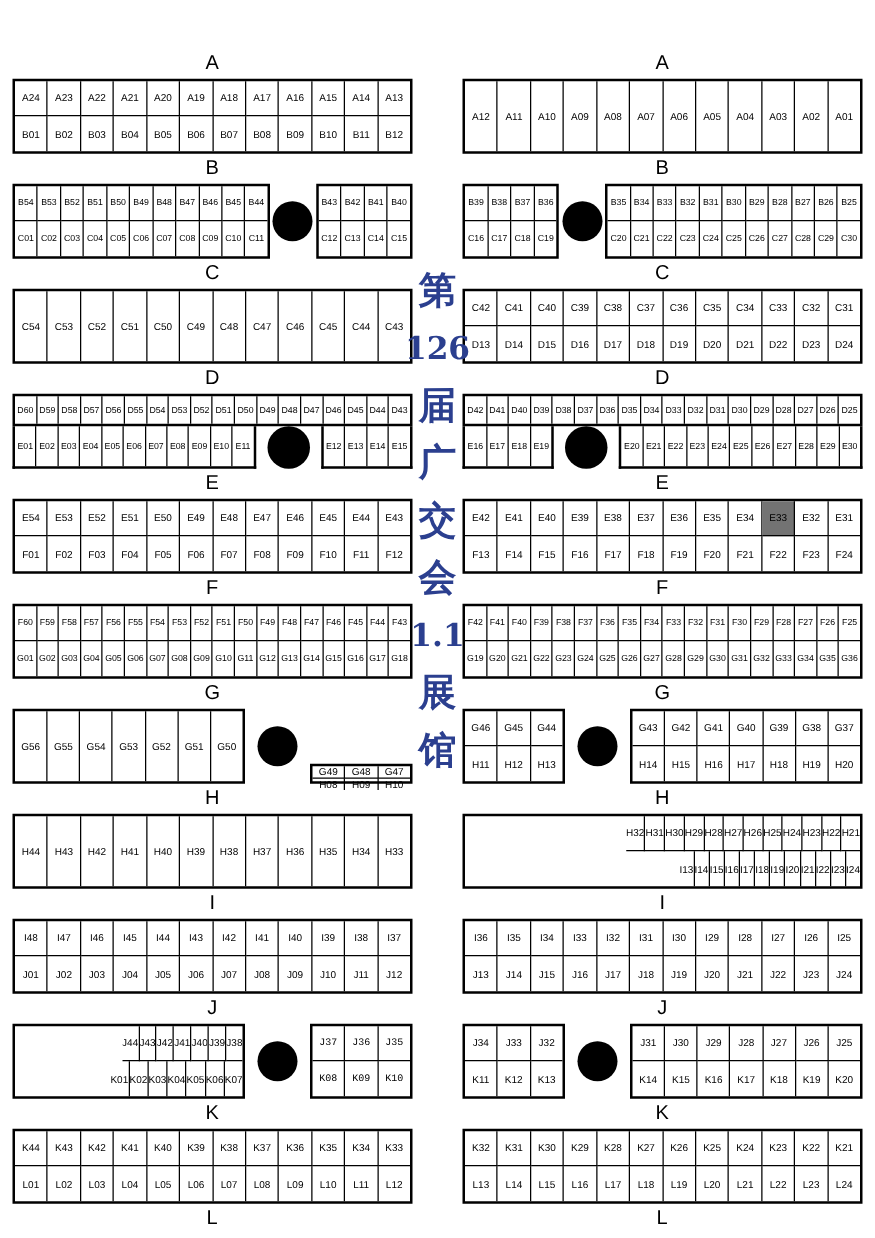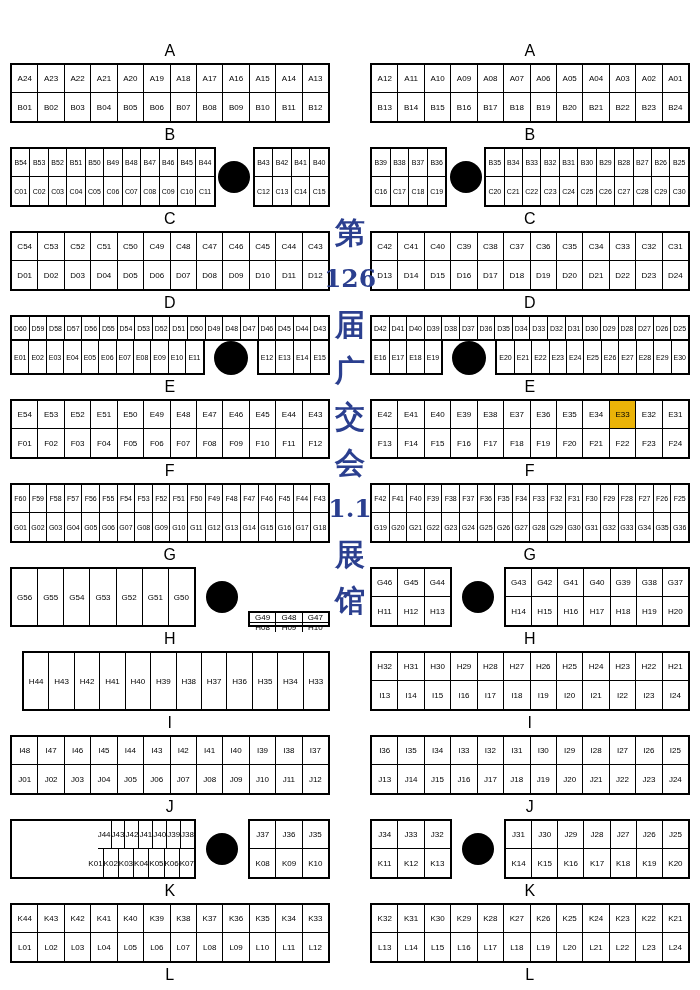--- a/index.html
+++ b/index.html
@@ -103,34 +103,20 @@
               <div class="gcell">A09</div>
               <div class="gcell">A08</div>
               <div class="gcell">A07</div>
               <div class="gcell">A06</div>
               <div class="gcell">A05</div>
               <div class="gcell">A04</div>
               <div class="gcell">A03</div>
               <div class="gcell">A02</div>
               <div class="gcell">A01</div>
             </div>
-            <div class="grow">
-              <div class="gcell">B13</div>
-              <div class="gcell">B14</div>
-              <div class="gcell">B15</div>
-              <div class="gcell">B16</div>
-              <div class="gcell">B17</div>
-              <div class="gcell">B18</div>
-              <div class="gcell">B19</div>
-              <div class="gcell">B20</div>
-              <div class="gcell">B21</div>
-              <div class="gcell">B22</div>
-              <div class="gcell">B23</div>
-              <div class="gcell">B24</div>
-            </div>
           </div>
         </div>
       </div>
       <div class="label-row">
         <div class="lpad"></div>
         <div class="lhalf">B</div>
         <div class="lmid"></div>
         <div class="lhalf">B</div>
       </div>
       <div class="block-row">
@@ -245,34 +231,20 @@
               <div class="gcell">C52</div>
               <div class="gcell">C51</div>
               <div class="gcell">C50</div>
               <div class="gcell">C49</div>
               <div class="gcell">C48</div>
               <div class="gcell">C47</div>
               <div class="gcell">C46</div>
               <div class="gcell">C45</div>
               <div class="gcell">C44</div>
               <div class="gcell">C43</div>
-            </div>
-            <div class="grow">
-              <div class="gcell">D01</div>
-              <div class="gcell">D02</div>
-              <div class="gcell">D03</div>
-              <div class="gcell">D04</div>
-              <div class="gcell">D05</div>
-              <div class="gcell">D06</div>
-              <div class="gcell">D07</div>
-              <div class="gcell">D08</div>
-              <div class="gcell">D09</div>
-              <div class="gcell">D10</div>
-              <div class="gcell">D11</div>
-              <div class="gcell">D12</div>
             </div>
           </div>
         </div>
         <div class="mid"></div>
         <div class="half">
           <div class="grid" style="flex-grow: 12;">
             <div class="grow">
               <div class="gcell">C42</div>
               <div class="gcell">C41</div>
               <div class="gcell">C40</div>
@@ -465,21 +437,21 @@
             <div class="grow">
               <div class="gcell">E42</div>
               <div class="gcell">E41</div>
               <div class="gcell">E40</div>
               <div class="gcell">E39</div>
               <div class="gcell">E38</div>
               <div class="gcell">E37</div>
               <div class="gcell">E36</div>
               <div class="gcell">E35</div>
               <div class="gcell">E34</div>
-              <div class="gcell" style="background: #eab308;">E33</div>
+              <div class="gcell" style="background: #737373;">E33</div>
               <div class="gcell">E32</div>
               <div class="gcell">E31</div>
             </div>
             <div class="grow">
               <div class="gcell">F13</div>
               <div class="gcell">F14</div>
               <div class="gcell">F15</div>
               <div class="gcell">F16</div>
               <div class="gcell">F17</div>
               <div class="gcell">F18</div>
@@ -665,40 +637,40 @@
         </div>
       </div>
       <div class="label-row">
         <div class="lpad"></div>
         <div class="lhalf">H</div>
         <div class="lmid"></div>
         <div class="lhalf">H</div>
       </div>
       <div class="block-row">
         <div class="half">
-          <div class="grid" style="flex-grow: 12; margin-left: 12px;">
+          <div class="grid" style="flex-grow: 12;">
             <div class="grow">
               <div class="gcell">H44</div>
               <div class="gcell">H43</div>
               <div class="gcell">H42</div>
               <div class="gcell">H41</div>
               <div class="gcell">H40</div>
               <div class="gcell">H39</div>
               <div class="gcell">H38</div>
               <div class="gcell">H37</div>
               <div class="gcell">H36</div>
               <div class="gcell">H35</div>
               <div class="gcell">H34</div>
               <div class="gcell">H33</div>
             </div>
           </div>
         </div>
         <div class="mid"></div>
         <div class="half">
-          <div class="grid" style="flex-grow: 12;">
+          <div class="grid" style="flex-grow: 12; align-items: flex-end;">
             <div class="grow">
               <div class="gcell">H32</div>
               <div class="gcell">H31</div>
               <div class="gcell">H30</div>
               <div class="gcell">H29</div>
               <div class="gcell">H28</div>
               <div class="gcell">H27</div>
               <div class="gcell">H26</div>
               <div class="gcell">H25</div>
               <div class="gcell">H24</div>
@@ -820,21 +792,21 @@
               <div class="gcell">K03</div>
               <div class="gcell">K04</div>
               <div class="gcell">K05</div>
               <div class="gcell">K06</div>
               <div class="gcell">K07</div>
             </div>
           </div>
           <div class="gapseg" style="flex-grow: 2;">
             <div class="circle"></div>
           </div>
-          <div class="grid" style="flex-grow: 3;">
+          <div class="grid" style="flex-grow: 3; font-family: Liberation Mono, monospace;">
             <div class="grow">
               <div class="gcell">J37</div>
               <div class="gcell">J36</div>
               <div class="gcell">J35</div>
             </div>
             <div class="grow">
               <div class="gcell">K08</div>
               <div class="gcell">K09</div>
               <div class="gcell">K10</div>
             </div>

